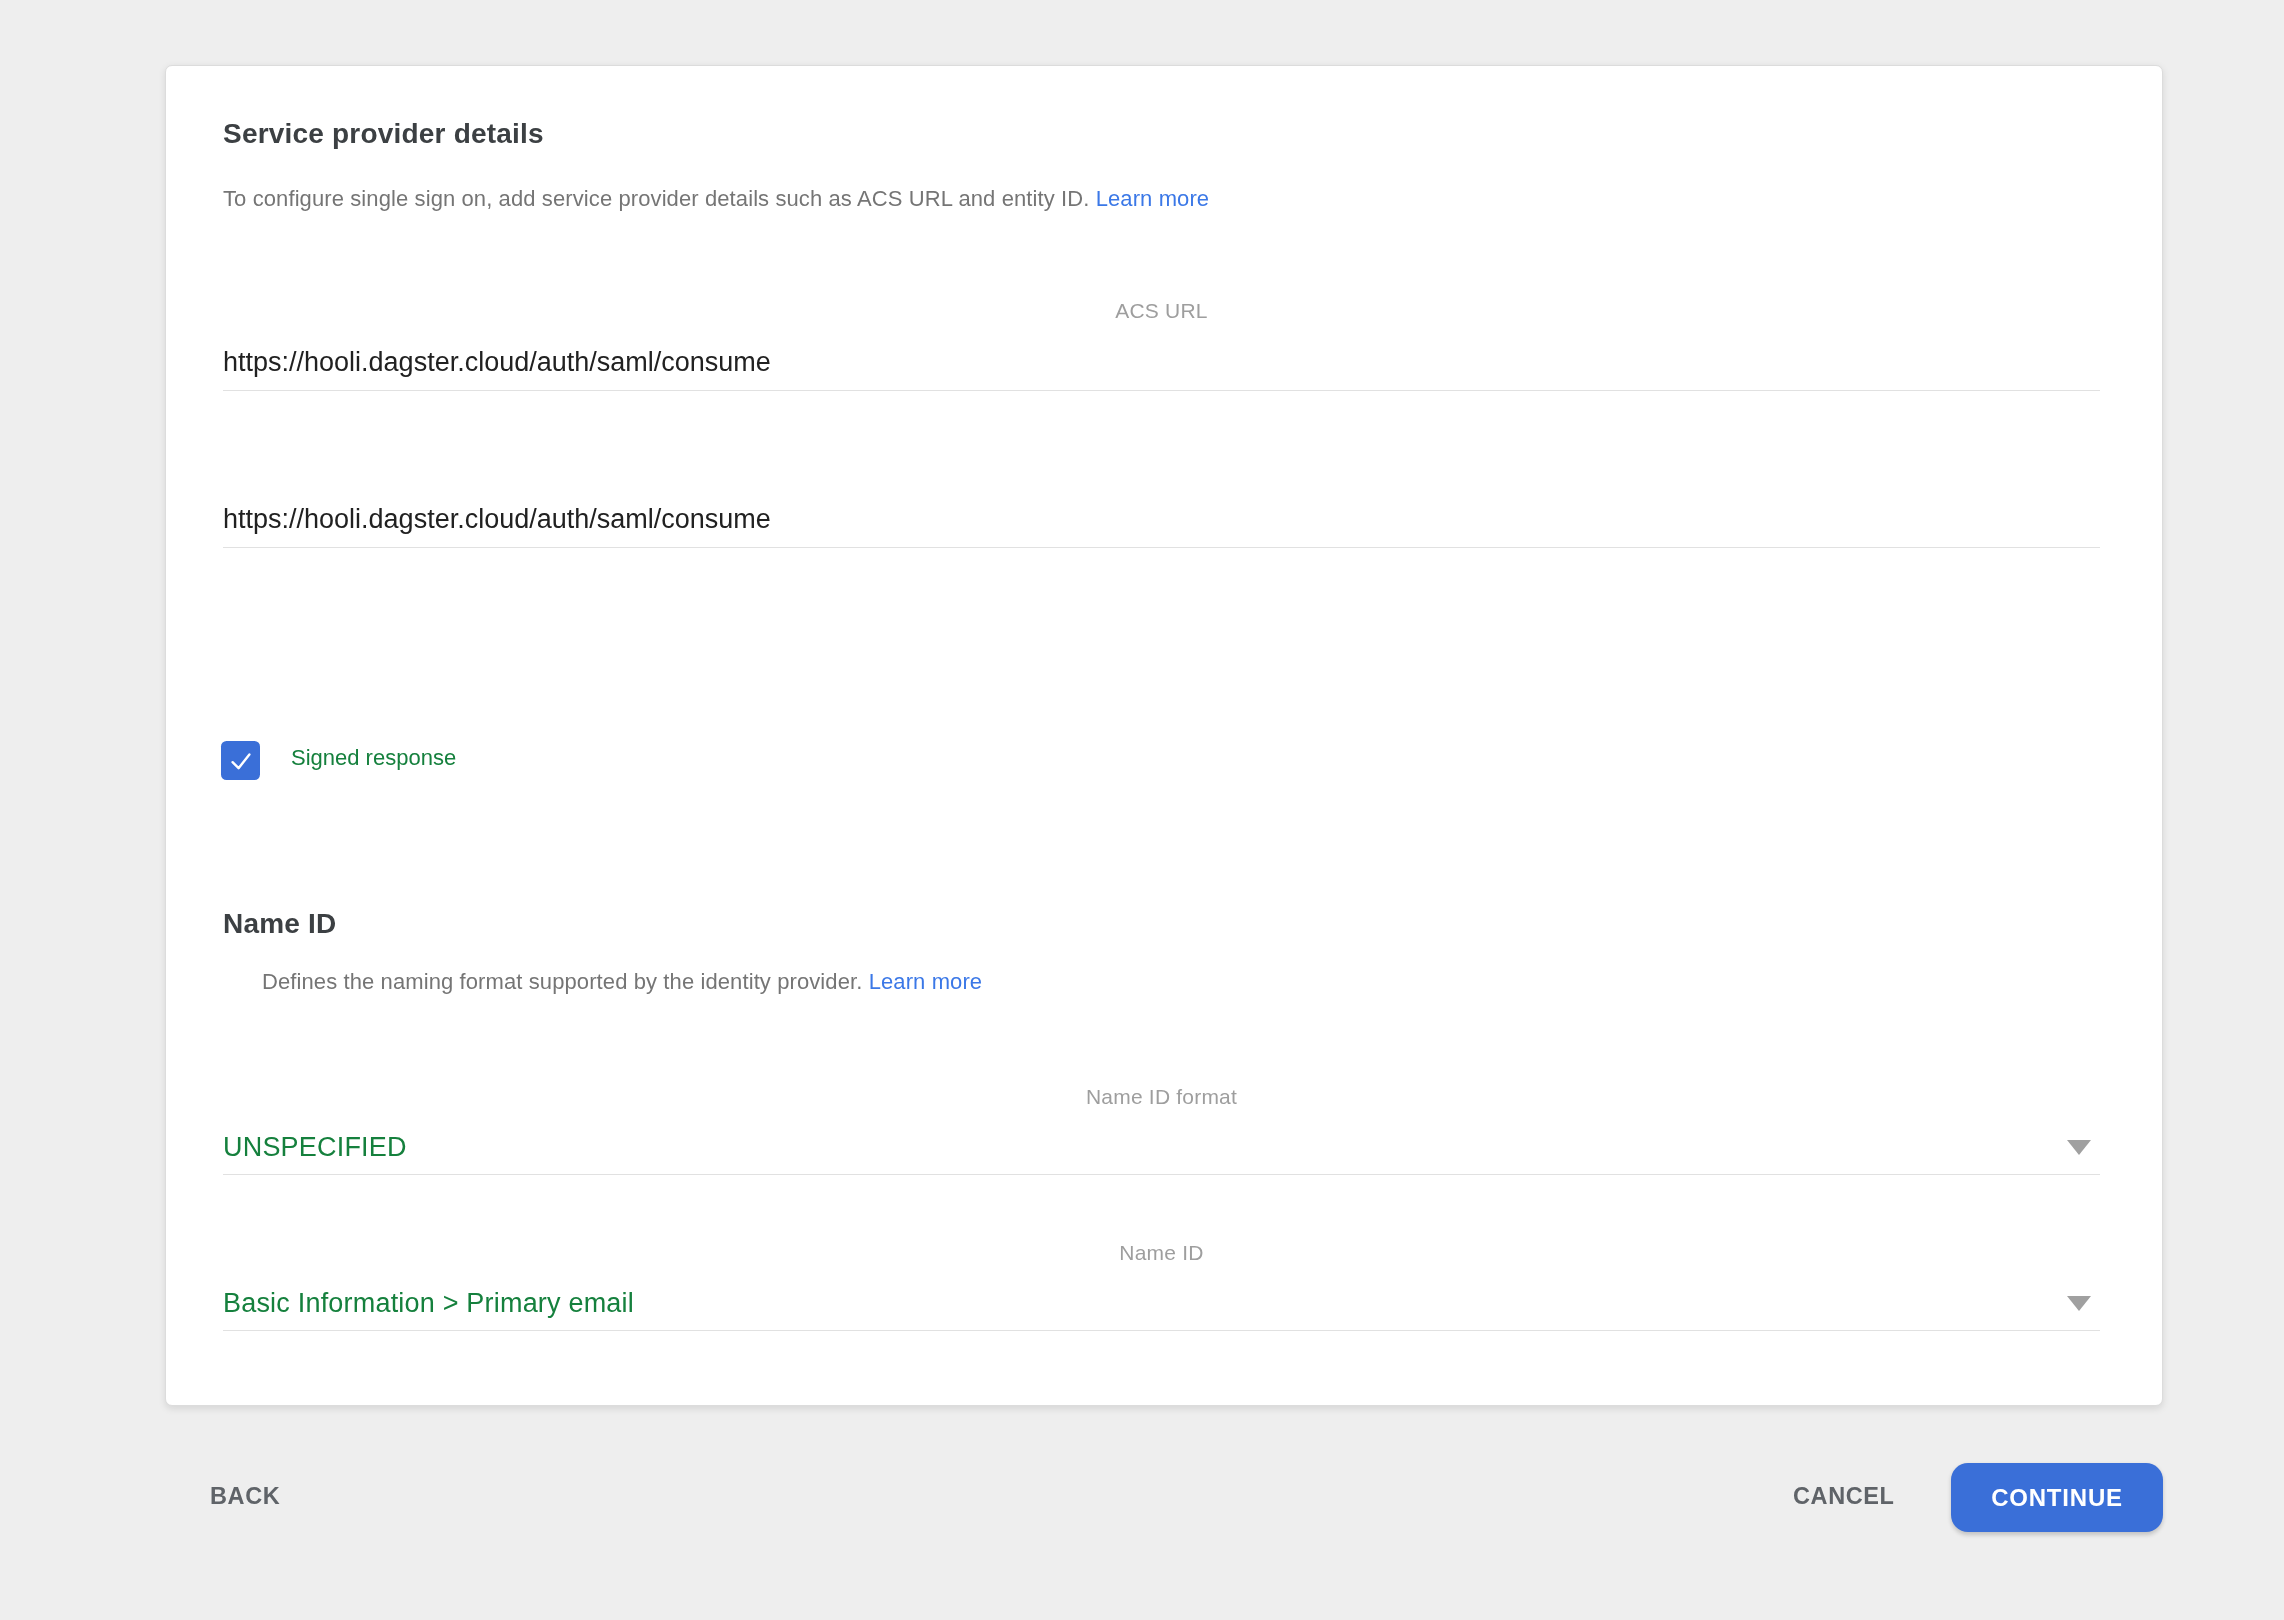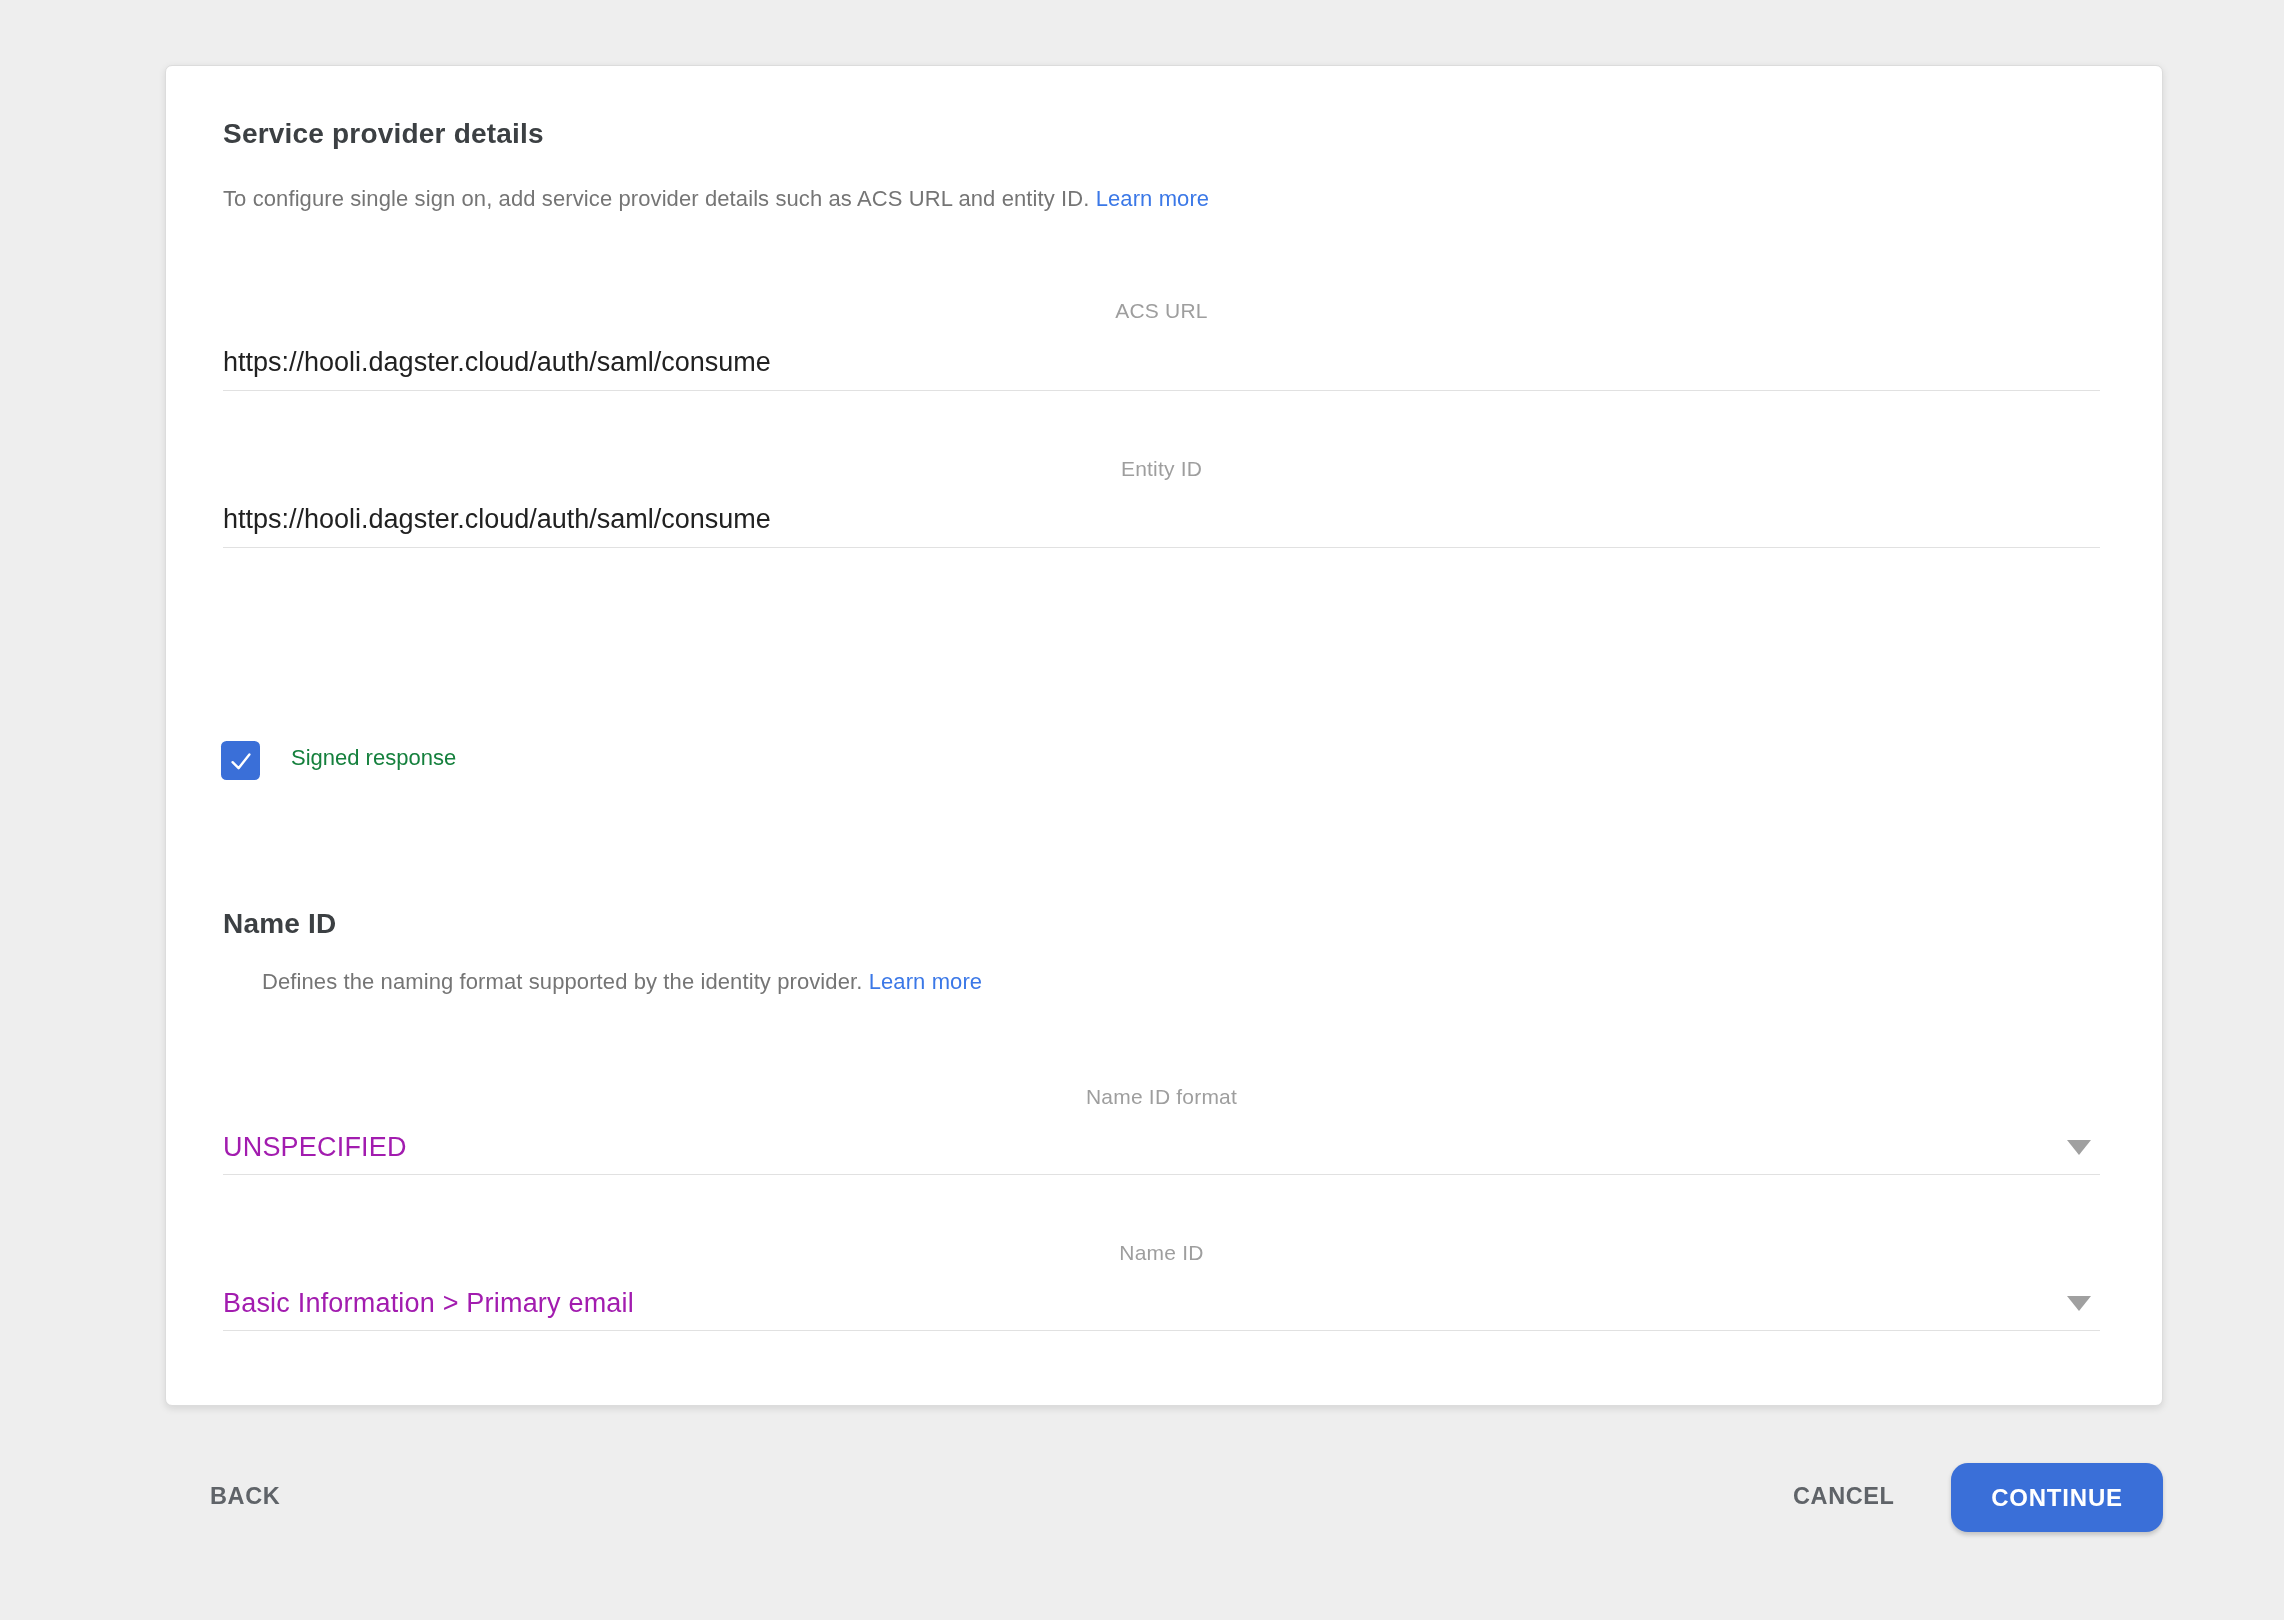--- a/index.html
+++ b/index.html
@@ -74,21 +74,21 @@
 
   
   .select-field {
     position:absolute; left:57px; width:1877px; height:49px;
     border-bottom:1.6px solid #e1e1e1; cursor:pointer;
   }
   .nif-select { top:1060px; }
   .nid-select { top:1216px; }
   .select-value {
     position:absolute; left:0; bottom:11px;
-    font-size:27px; color:#a21caf; letter-spacing:0.2px;
+    font-size:27px; color:#15803d; letter-spacing:0.2px;
   }
   .select-arrow {
     position:absolute; right:8.6px; bottom:19px;
     width:0; height:0;
     border-left:12.5px solid transparent;
     border-right:12.5px solid transparent;
     border-top:15.7px solid #a0a0a0;
   }
 
   
@@ -119,21 +119,20 @@
 
     <div class="row section-desc sp-desc"><span>To configure single sign on, add service provider details such as ACS URL and entity ID.</span>
       <span class="link">Learn more</span>
     </div>
 
     <div class="row section-title sp-title">Service provider details</div>
 
     <div class="row field-label acs-label">ACS URL</div>
     <input class="text-input acs-input" type="text" value="https://hooli.dagster.cloud/auth/saml/consume" style="">
 
-    <div class="row field-label entity-label">Entity ID</div>
     <input class="text-input entity-input" type="text" value="https://hooli.dagster.cloud/auth/saml/consume" style="">
 
 
     <div class="checkbox" role="checkbox" aria-checked="true">
       <span>
         <svg width="30" height="30" viewBox="0 0 50 50">
           <polyline points="11,27 21,37 39,14" fill="none" stroke="#ffffff" stroke-width="4" stroke-linecap="round" stroke-linejoin="round"></polyline>
         </svg>
       </span>
     </div>

